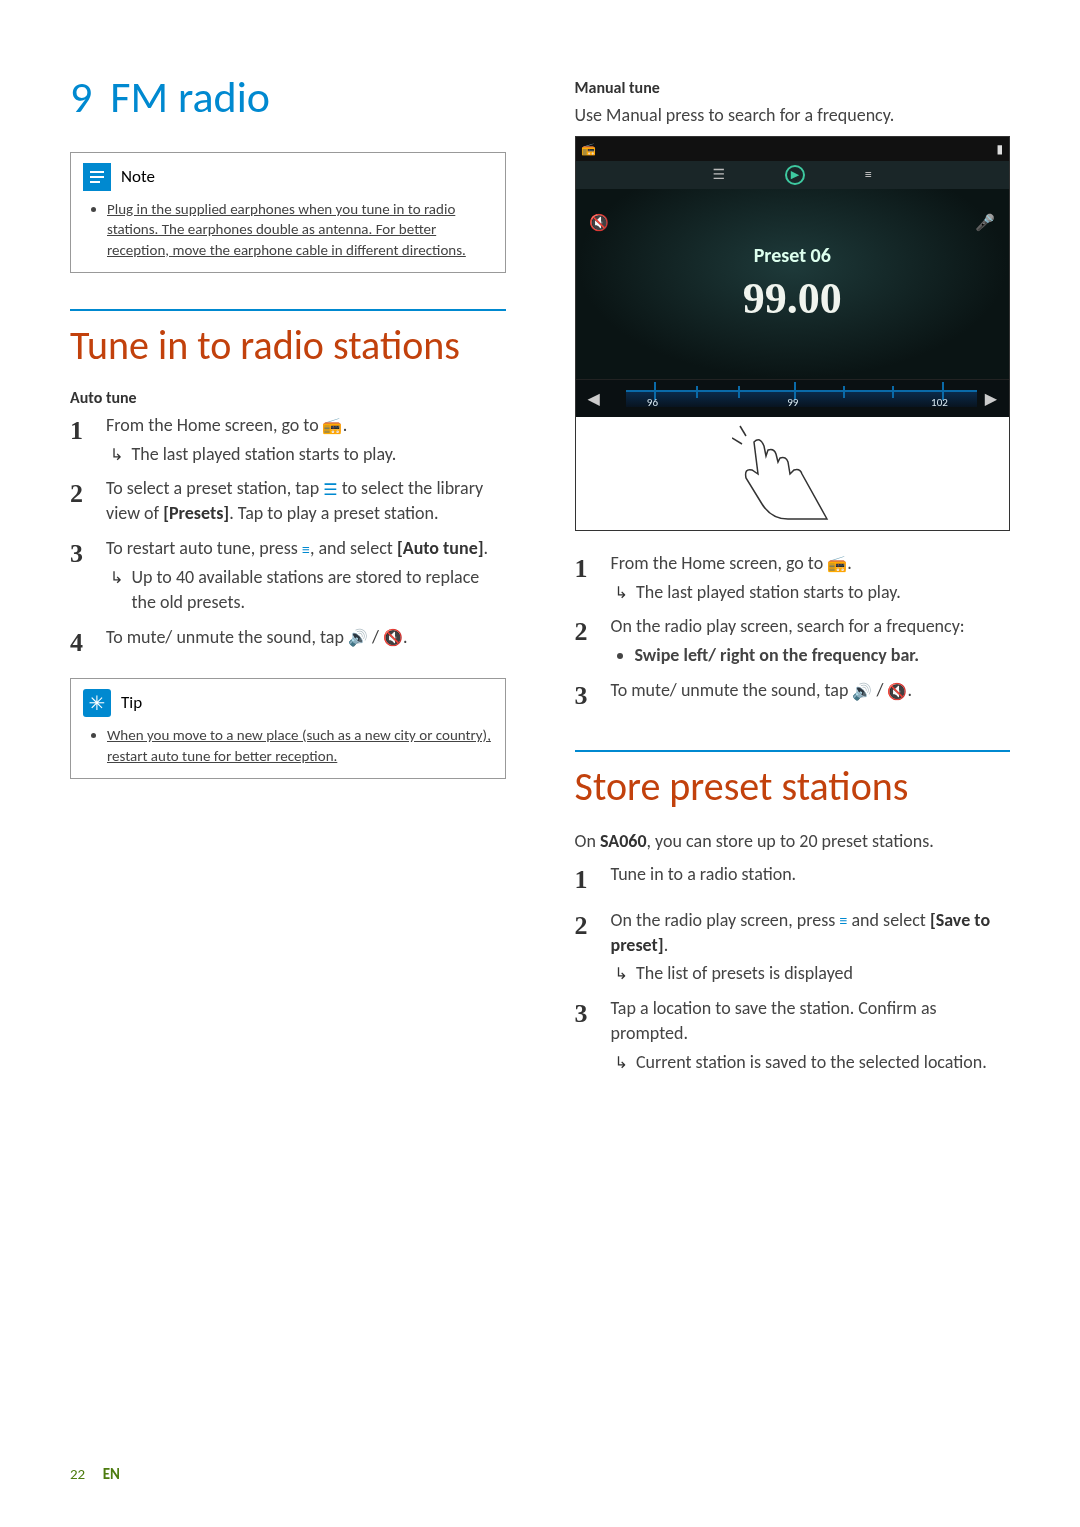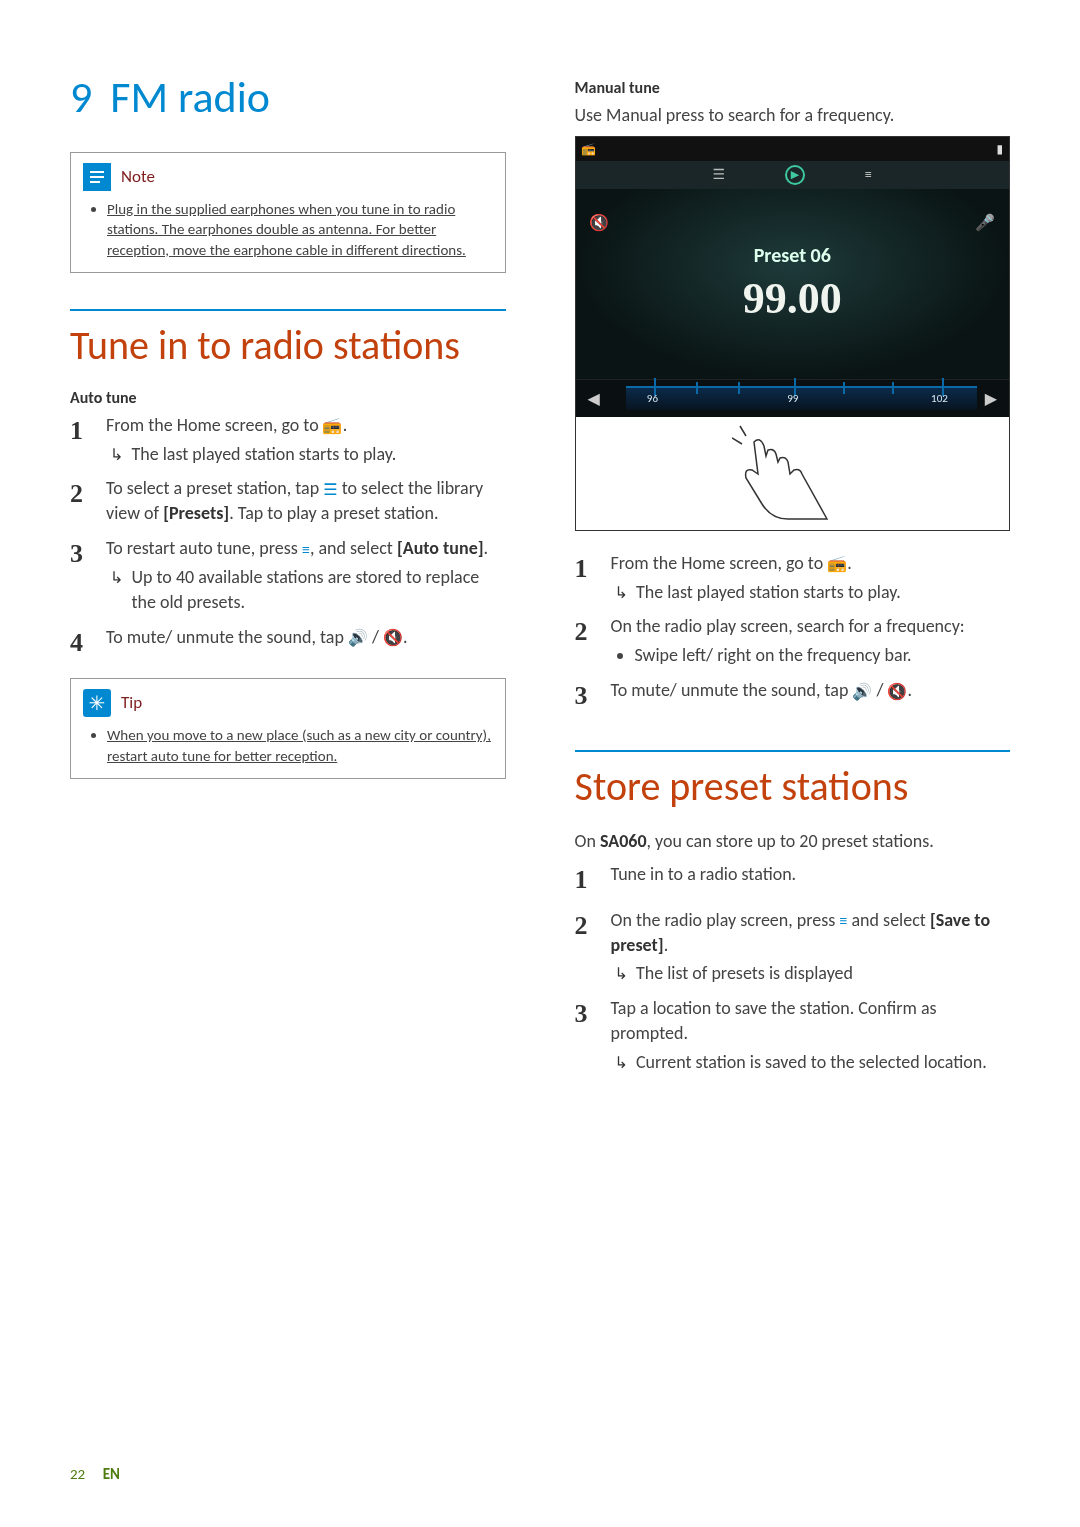--- a/index.html
+++ b/index.html
@@ -48,21 +48,21 @@
     width: 28px;
     height: 28px;
     display: inline-flex;
     align-items: center;
     justify-content: center;
     font-size: 20px;
     color: #fff;
   }
   .note-icon { background: #0089d0; }
   .tip-icon { background: #0089d0; border-radius: 3px; }
-  .callout-title { font-weight: 400; font-size: 17px; color: #7f1d1d; }
+  .callout-title { font-weight: 400; font-size: 17px; color: #000000; }
   .callout ul { list-style: disc; padding-left: 24px; text-decoration: underline; }
   .section-rule {
     border: none;
     border-top: 2px solid #0089d0;
     margin: 36px 0 10px 0;
   }
   .section-title {
     color: #c2410c;
     font-size: 40px;
     font-weight: 400;
@@ -98,21 +98,21 @@
     min-width: 22px;
   }
   .step-body { flex: 1; }
   .result {
     display: flex;
     gap: 8px;
     margin-top: 4px;
     padding-left: 4px;
   }
   .result-arrow { color: #333; font-size: 16px; margin-top: 2px; }
-  .sub-bullet { list-style: disc; padding-left: 24px; margin-top: 4px; }
+  .sub-bullet { list-style: disc; padding-left: 24px; margin-top: 4px; font-weight: bold; }
   .inline-icon {
     display: inline-block;
     color: #0089d0;
     font-size: 16px;
     vertical-align: middle;
   }
   .bold { font-weight: 700; color: #333; }
   .screenshot {
     width: 100%;
     height: 395px;
@@ -162,21 +162,21 @@
     border-top: 1px solid #222;
     display: flex;
     align-items: center;
     padding: 0 4px;
     color: #ccc;
     position: relative;
   }
   .ss-bar .arrow { padding: 0 8px; font-size: 16px; }
   .ss-scale {
     flex: 1;
-    height: 24px;
+    height: 17px;
     background: linear-gradient(to bottom, #0a2a4a 0%, #081420 100%);
     border-top: 2px solid #0a6aa8;
     position: relative;
     margin-left: 18px;
   }
   .ss-tick { position: absolute; top: -6px; width: 2px; height: 12px; background: #0a6aa8; }
   .ss-tick.major { height: 18px; top: -10px; }
   .ss-label { position: absolute; top: 4px; font-size: 11px; color: #d8e8f0; }
   .ss-hand {
     height: 115px;

